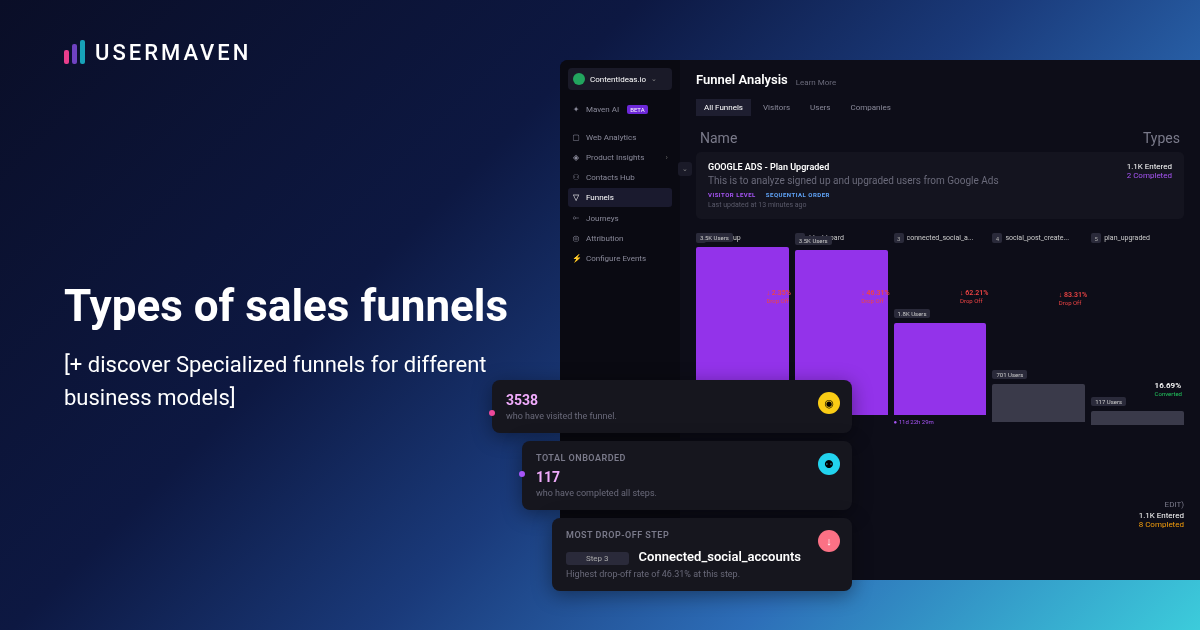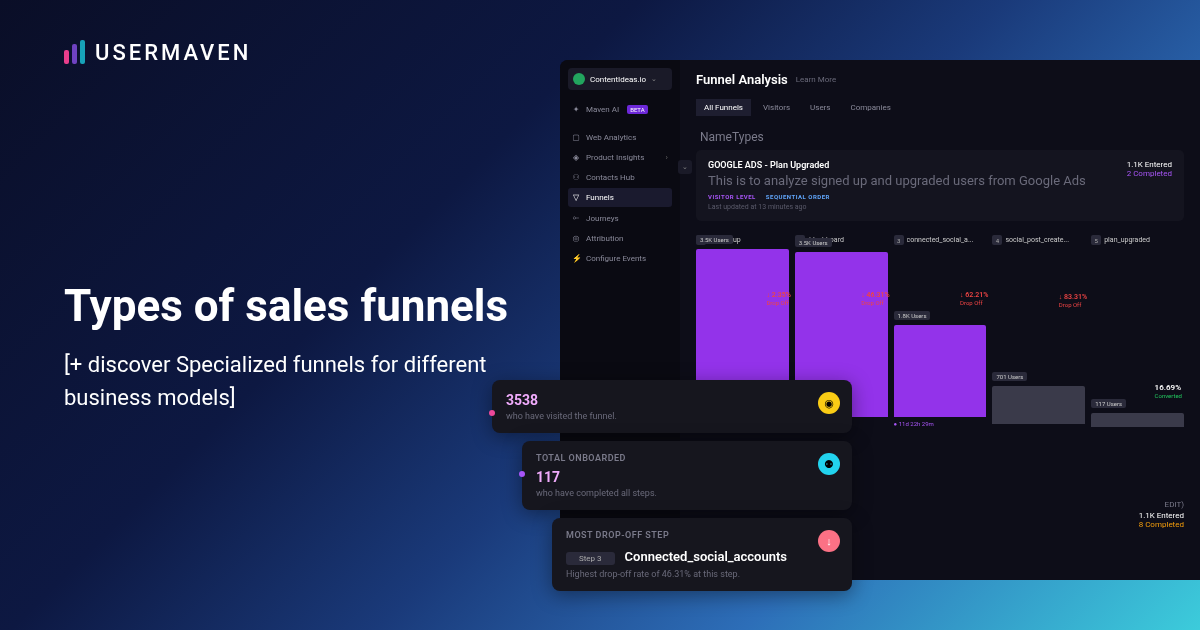--- a/index.html
+++ b/index.html
@@ -18,30 +18,30 @@
 .dash-sidebar{position:absolute;left:0;top:0;width:120px;height:100%;background:#0a0a12;padding:8px}
 .workspace{display:flex;align-items:center;gap:5px;padding:5px;background:#1a1a28;border-radius:4px;margin-bottom:10px}
 .workspace .dot{width:12px;height:12px;border-radius:50%;background:#22a55e}
 .workspace .name{color:#fff;font-size:8px}
 .workspace .chev{color:#888;font-size:7px}
 .nav-item{display:flex;align-items:center;gap:6px;padding:5px 4px;color:#8a8a9a;font-size:8px;border-radius:3px;margin-bottom:1px}
 .nav-item.active{background:#1a1a2e;color:#fff}
 .nav-item .ico{width:8px;display:inline-block;text-align:center}
 .beta{background:#6d28d9;color:#fff;font-size:6px;padding:1px 3px;border-radius:2px;margin-left:2px}
 .dash-main{position:absolute;left:120px;top:0;right:0;padding:12px 16px}
-.page-title{color:#fff;font-size:13px;font-weight:600;display:flex;align-items:center;gap:8px;margin-bottom:12px}
+.page-title{color:#fff;font-size:13px;font-weight:600;display:flex;align-items:flex-end;gap:8px;margin-bottom:12px}
 .page-title .learn{color:#6a6a7a;font-size:8px;font-weight:400}
 .tabs{display:flex;gap:4px;margin-bottom:14px}
 .tab{padding:4px 8px;font-size:8px;color:#8a8a9a;border-radius:0}
 .tab.active{background:#1e1e30;color:#fff}
-.table-header{display:flex;color:#7a7a8a;font-size:12px;padding:0 4px 6px}
+.table-header{display:flex;justify-content:space-between;color:#7a7a8a;font-size:14px;padding:0 4px 6px}
 .funnel-card{background:#14141f;border-radius:5px;padding:10px 12px;position:relative;margin-bottom:10px}
 .fc-chev{position:absolute;left:-18px;top:10px;width:14px;height:14px;background:#1a1a28;border-radius:3px;display:flex;align-items:center;justify-content:center;font-size:7px;color:#888}
 .fc-title{color:#fff;font-size:9px;font-weight:600;margin-bottom:3px}
-.fc-desc{color:#6a6a7a;font-size:13px;margin-bottom:5px}
+.fc-desc{color:#6a6a7a;font-size:10px;margin-bottom:5px}
 .fc-tags{display:flex;gap:10px;margin-bottom:3px}
 .fc-tag{font-size:6px;font-weight:700;letter-spacing:0.5px}
 .fc-tag.purple{color:#a855f7}
 .fc-tag.blue{color:#60a5fa}
 .fc-time{color:#5a5a6a;font-size:7px}
 .fc-stats{position:absolute;right:12px;top:10px;text-align:right}
 .fc-stats .entered{color:#fff;font-size:8px}
 .fc-stats .completed{color:#a855f7;font-size:8px}
 .chart-row{display:flex;gap:6px;padding:4px 0;height:200px}
 .chart-col{flex:1;display:flex;flex-direction:column}
@@ -64,21 +64,21 @@
 .ov-label{color:#7a7a8a;font-size:9px;font-weight:600;letter-spacing:0.5px;margin-bottom:6px}
 .ov-value{color:#f0abfc;font-size:14px;font-weight:700;margin-bottom:3px}
 .ov-desc{color:#6a6a7a;font-size:9px}
 .ov-icon{position:absolute;right:12px;top:12px;width:22px;height:22px;border-radius:50%;display:flex;align-items:center;justify-content:center;font-size:11px}
 .ov-icon.yellow{background:#facc15;color:#000}
 .ov-icon.cyan{background:#22d3ee;color:#000}
 .ov-icon.coral{background:#fb7185;color:#fff}
 .ov-accent{position:absolute;left:-3px;top:30px;width:6px;height:6px;border-radius:50%}
 .ov-accent.pink{background:#ec4899}
 .ov-accent.purple{background:#a855f7}
-.step-chip{display:inline-block;background:#2a2a3a;color:#aaa;font-size:8px;padding:2px 13px;border-radius:3px;margin-right:6px}
+.step-chip{display:inline-block;background:#2a2a3a;color:#aaa;font-size:8px;padding:2px 20px;border-radius:3px;margin-right:6px}
 .ov-step-name{color:#fff;font-size:13px;font-weight:600;display:inline}
 .ov-card.c2{margin-left:30px}
 .ov-card.c3{margin-left:60px}
 .second-card-hint{position:absolute;right:16px;top:440px;text-align:right;color:#fff;font-size:8px}
 .second-card-hint .edit{color:#7a7a8a;margin-bottom:2px}
 .second-card-hint .c{color:#f59e0b}
 </style>
 </head>
 <body>
 

